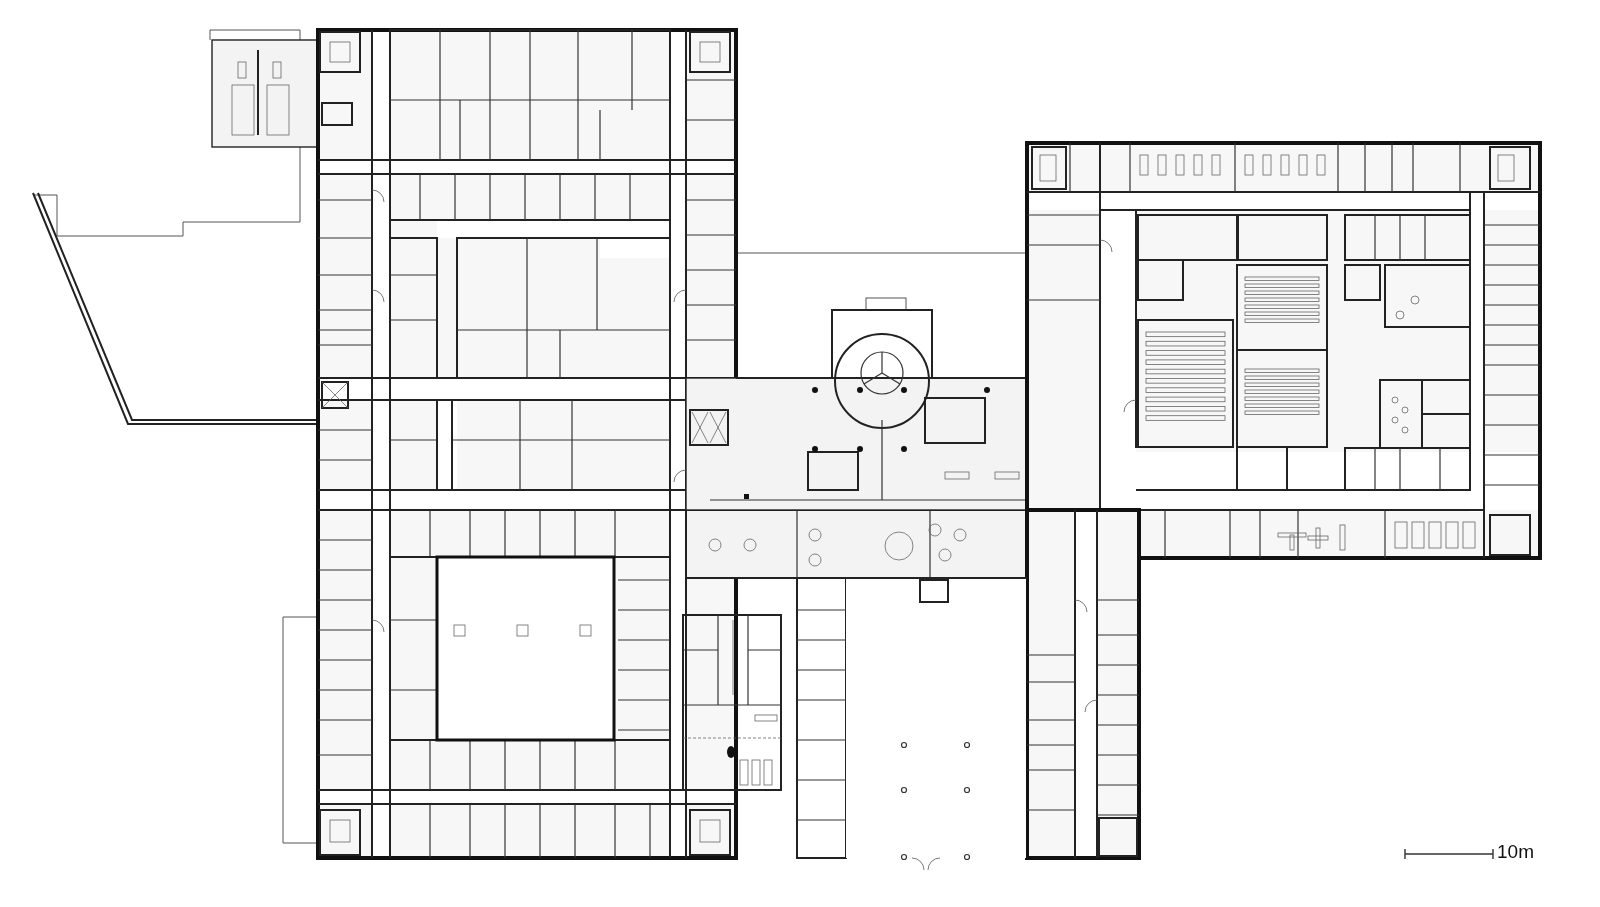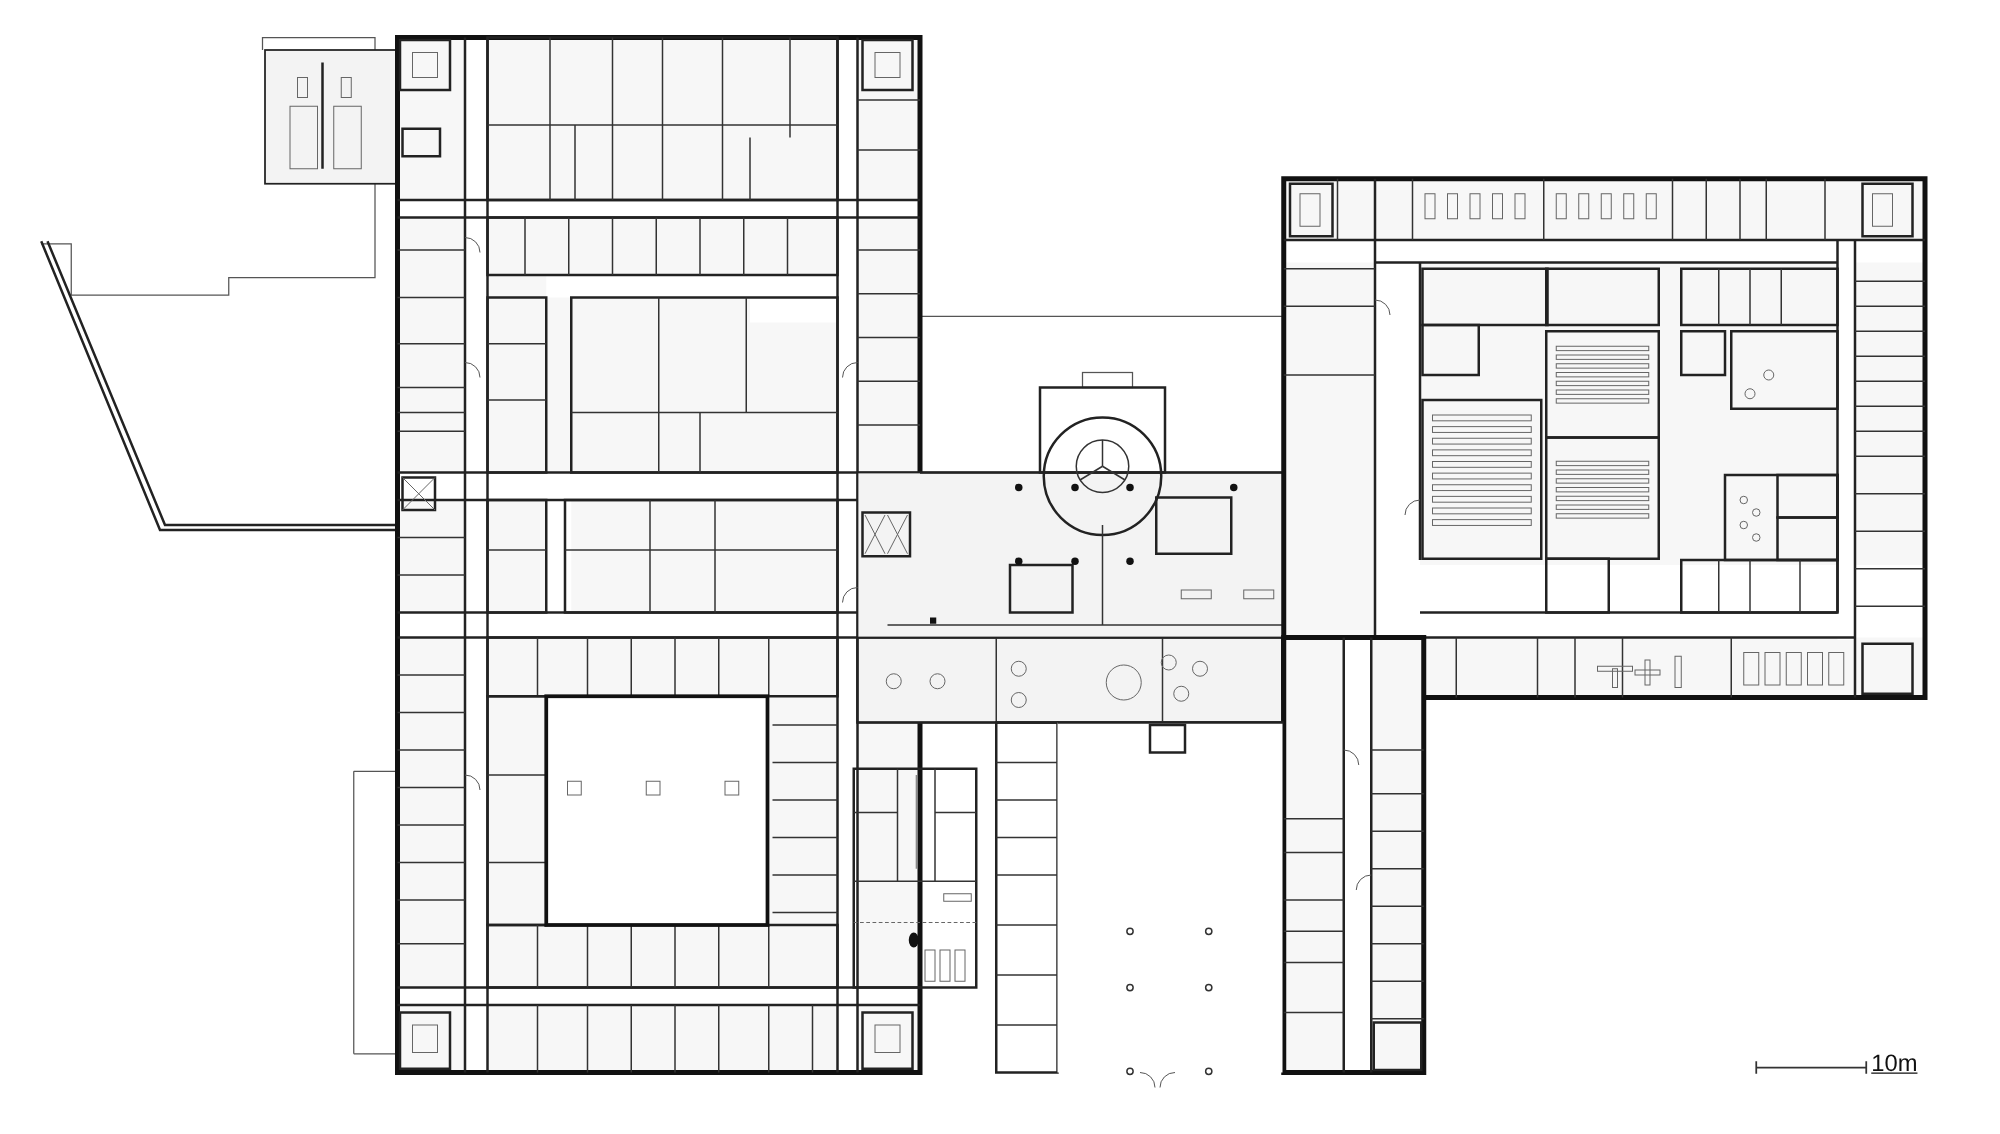--- a/index.html
+++ b/index.html
@@ -9,21 +9,21 @@
   .wall-thin { fill: none; stroke: #222; stroke-width: 2; }
   .part { fill: none; stroke: #333; stroke-width: 1.2; }
   .site { fill: none; stroke: #555; stroke-width: 1; }
   .room { fill: #f7f7f7; stroke: #222; stroke-width: 1.6; }
   .court { fill: #ffffff; stroke: #111; stroke-width: 3; }
   .hall { fill: #f3f3f3; stroke: #222; stroke-width: 1.4; }
   .furn { fill: none; stroke: #666; stroke-width: 0.8; }
   .col { fill: #111; }
   .door { fill: none; stroke: #555; stroke-width: 0.8; }
   .scale-line { stroke: #333; stroke-width: 1.4; }
-  .scale-label { position: absolute; left: 1497px; top: 841px; font-size: 19px; color: #111; text-decoration: underline; }
+  .scale-label { position: absolute; left: 1497px; top: 841px; font-size: 19px; color: #111; }
 </style>
 </head>
 <body>
 
 <svg id="plan" viewBox="0 0 1600 907" xmlns="http://www.w3.org/2000/svg">
 
   <g>
     <polyline class="site" points="33,195 57,195 57,236 183,236 183,222 300,222 300,30 210,30 210,40"></polyline>
     <polyline class="wall-thin" points="33,193 128,424 322,424"></polyline>
     <polyline class="wall-thin" points="38,193 132,420 322,420"></polyline>

